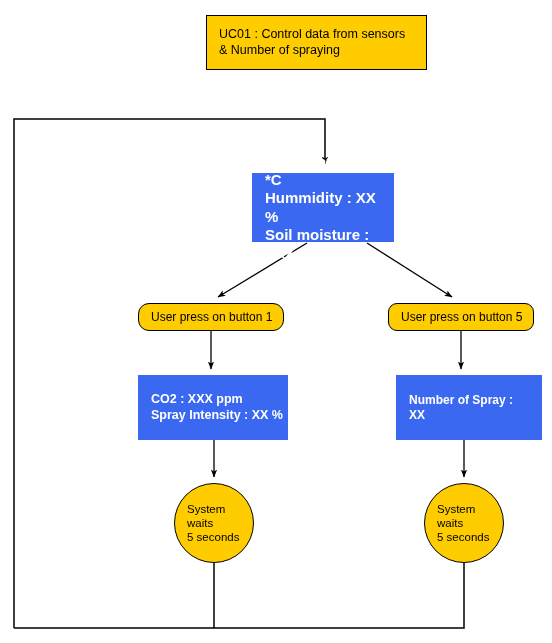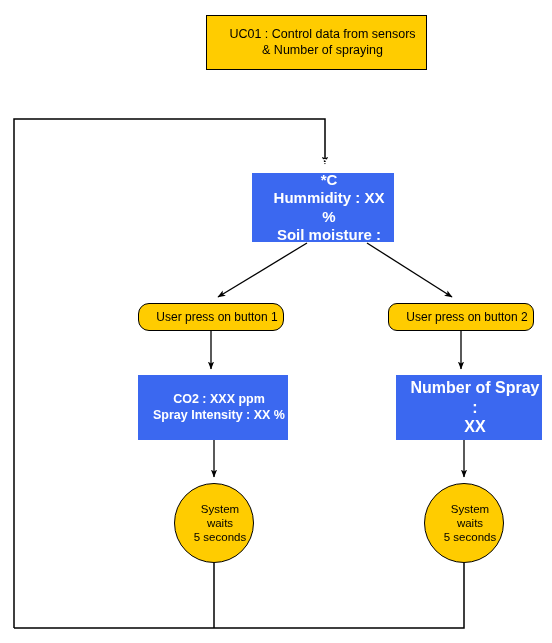--- a/index.html
+++ b/index.html
@@ -28,21 +28,21 @@
     width: 552px;
     height: 643px;
     pointer-events: none;
   }
   .node {
     position: absolute;
     box-sizing: border-box;
     display: flex;
     align-items: center;
     justify-content: center;
-    text-align: center;
+    text-align: left;
     line-height: 1.22;
     padding-left: 12px;
   }
   .node-rect-yellow {
     background: #ffcc00;
     border: 1.6px solid #000000;
     color: #000000;
   }
   .node-rect-blue {
     background: #3b68f0;
@@ -80,21 +80,21 @@
   #node-button-2 {
     left: 388px; top: 303px; width: 146px; height: 28px;
     font-size: 12px;
   }
   #node-co2-light {
     left: 138px; top: 375px; width: 150px; height: 65px;
     font-size: 12.5px;
   }
   #node-spray-count {
     left: 396px; top: 375px; width: 146px; height: 65px;
-    font-size: 16px;
+    font-size: 12px;
   }
   #node-wait-left {
     left: 174px; top: 483px; width: 80px; height: 80px;
     font-size: 11.5px;
   }
   #node-wait-right {
     left: 424px; top: 483px; width: 80px; height: 80px;
     font-size: 11.5px;
   }
   .node-text {
@@ -143,21 +143,21 @@
     <span class="node-text">Temperature : XX *C
 Hummidity : XX %
 Soil moisture : XXX</span>
   </div>
 
   <div class="node node-round-yellow" id="node-button-1">
     <span class="node-text">User press on button 1</span>
   </div>
 
   <div class="node node-round-yellow" id="node-button-2">
-    <span class="node-text">User press on button 2</span>
+    <span class="node-text">User press on button 5</span>
   </div>
 
   <div class="node node-rect-blue" id="node-co2-light">
     <span class="node-text">CO2 : XXX ppm
 Spray Intensity : XX %</span>
   </div>
 
   <div class="node node-rect-blue" id="node-spray-count">
     <span class="node-text">Number of Spray :
 XX</span>

